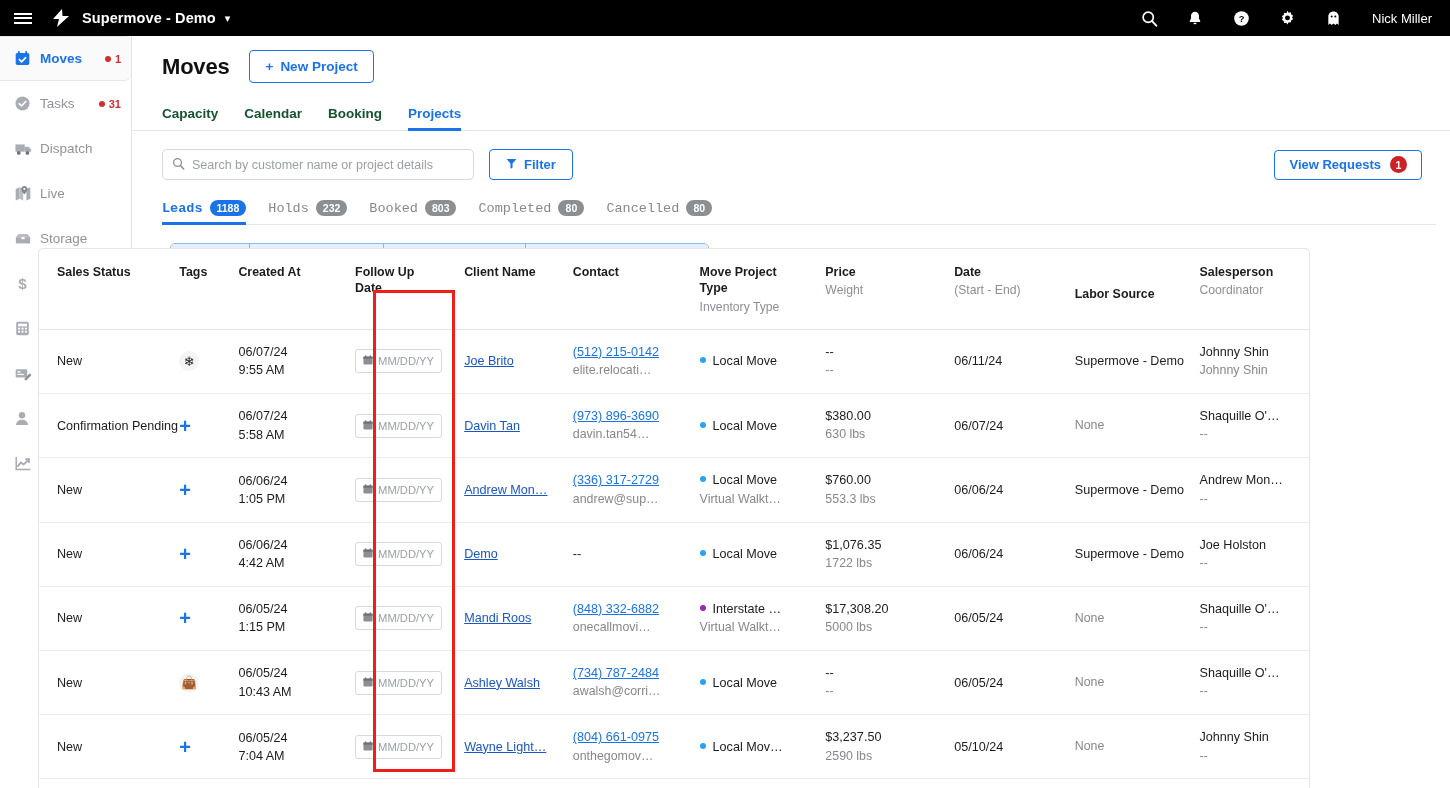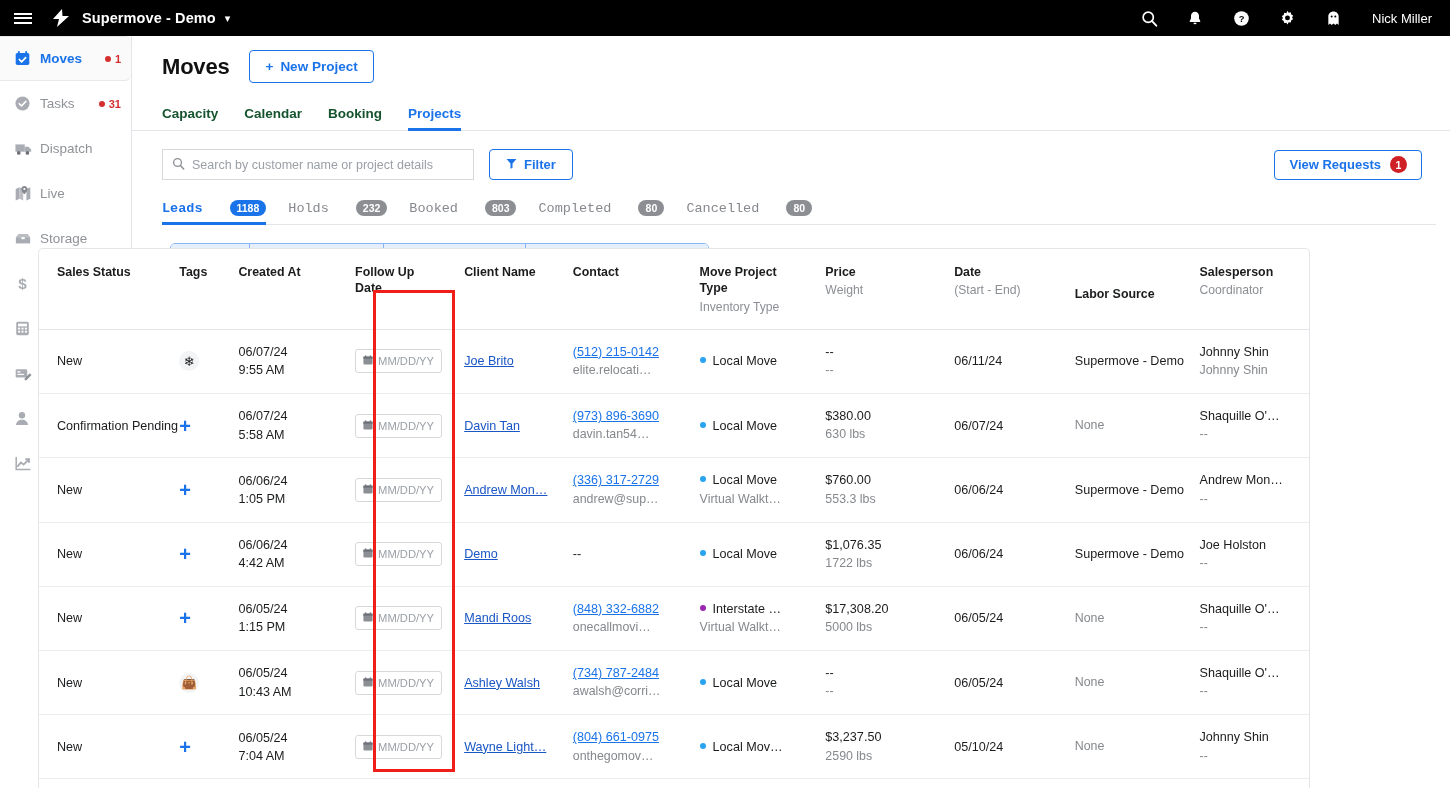--- a/index.html
+++ b/index.html
@@ -99,21 +99,21 @@
     height: 3px; background:#1a73e8;
   }
 
   
   #toolbar {
     margin: 18px 14px 0 30px;
     display:flex; align-items:center;
   }
   #search-box {
     width: 312px; height: 31px;
-    border:1px solid #d6d8db; border-radius:0;
+    border:1px solid #d6d8db; border-radius:5px;
     display:flex; align-items:center; padding: 0 9px; gap:7px;
     background:#fff;
   }
   #search-input {
     border:none; outline:none; font-size: 12.5px; color:#444;
     width: 100%; font-family:"Liberation Sans", sans-serif;
   }
   #search-input::placeholder { color:#9aa0a6; }
   #filter-btn {
     margin-left: 15px;
@@ -139,21 +139,21 @@
   #status-tabs {
     margin: 17px 0 0 30px; display:flex; gap: 22px; align-items:flex-end;
     border-bottom: 1px solid #e3e5e8; padding-bottom: 0; height: 28px;
     margin-right: 14px;
   }
   .stab { display:flex; align-items:center; gap:7px; cursor:pointer; position:relative; padding-bottom:8px; }
   .stab .lbl { font-size: 13.5px; color:#85888d;font-family:Liberation Mono, monospace; }
   .stab.active .lbl { color:#1a73e8; font-weight:bold; }
   .stab .cnt {
     background:#8b8f94; color:#fff; border-radius:10px;
-    font-size:10.5px; font-weight:bold; padding: 2px 7px; min-width:26px; text-align:center;margin-left:20px;
+    font-size:10.5px; font-weight:bold; padding: 2px 7px; min-width:26px; text-align:center;
   }
   .stab.active .cnt { background:#1a73e8; }
   .stab.active:after {
     content:""; position:absolute; left:0; right:0; bottom:-1px; height:3px; background:#1a73e8;
   }
 
   
   #chip-group {
     margin: 18px 0 0 38px;
     display:inline-flex; border:1px solid #8ab4f8; border-radius:5px; overflow:hidden;

